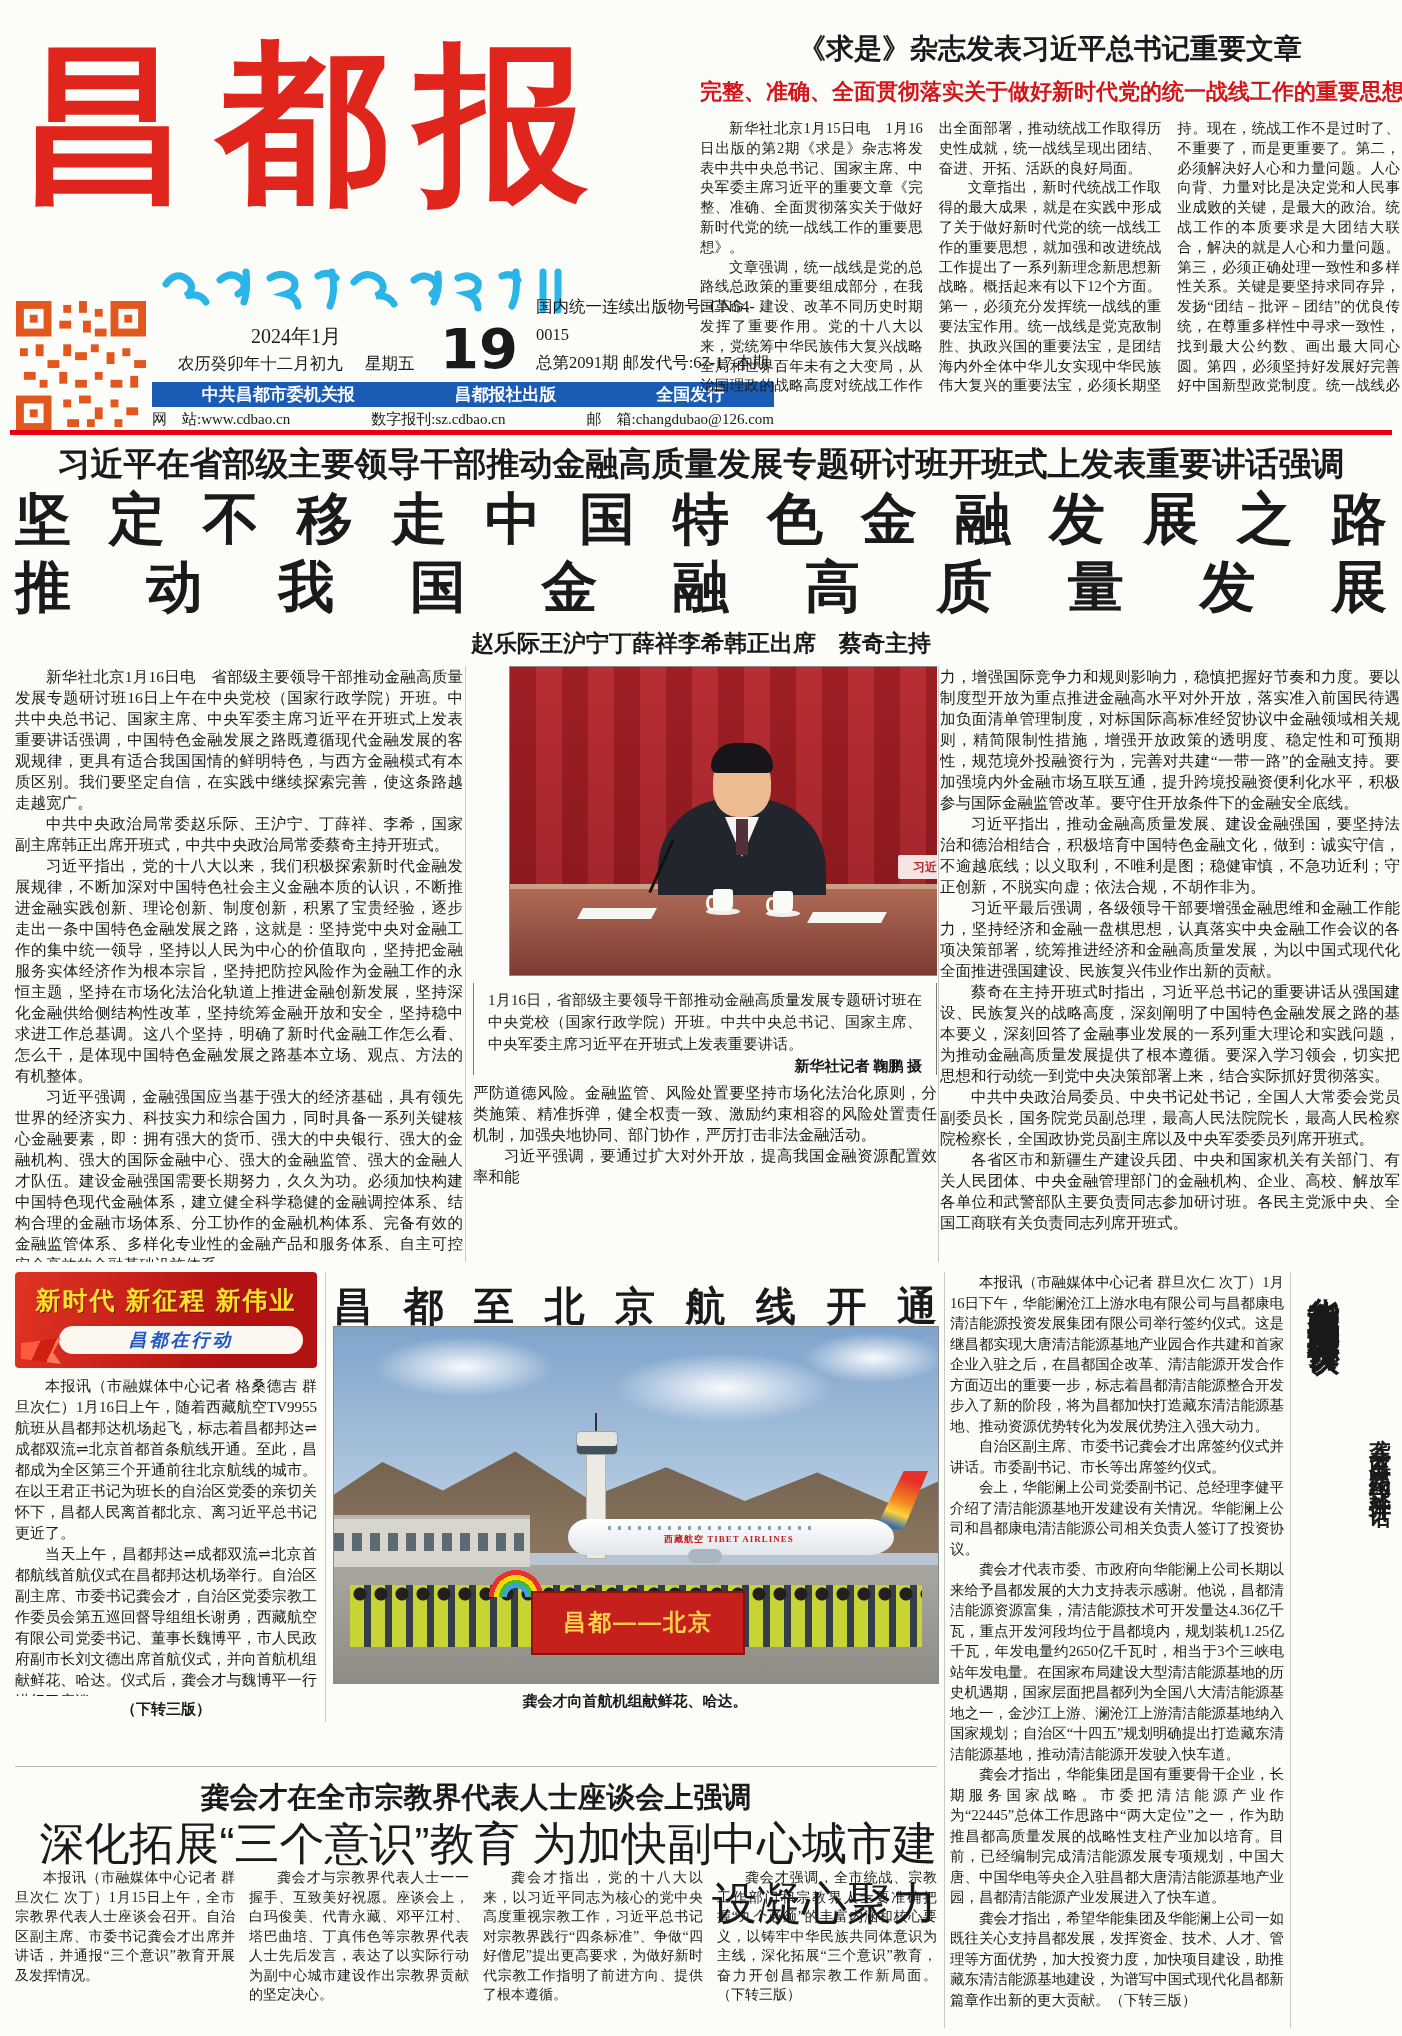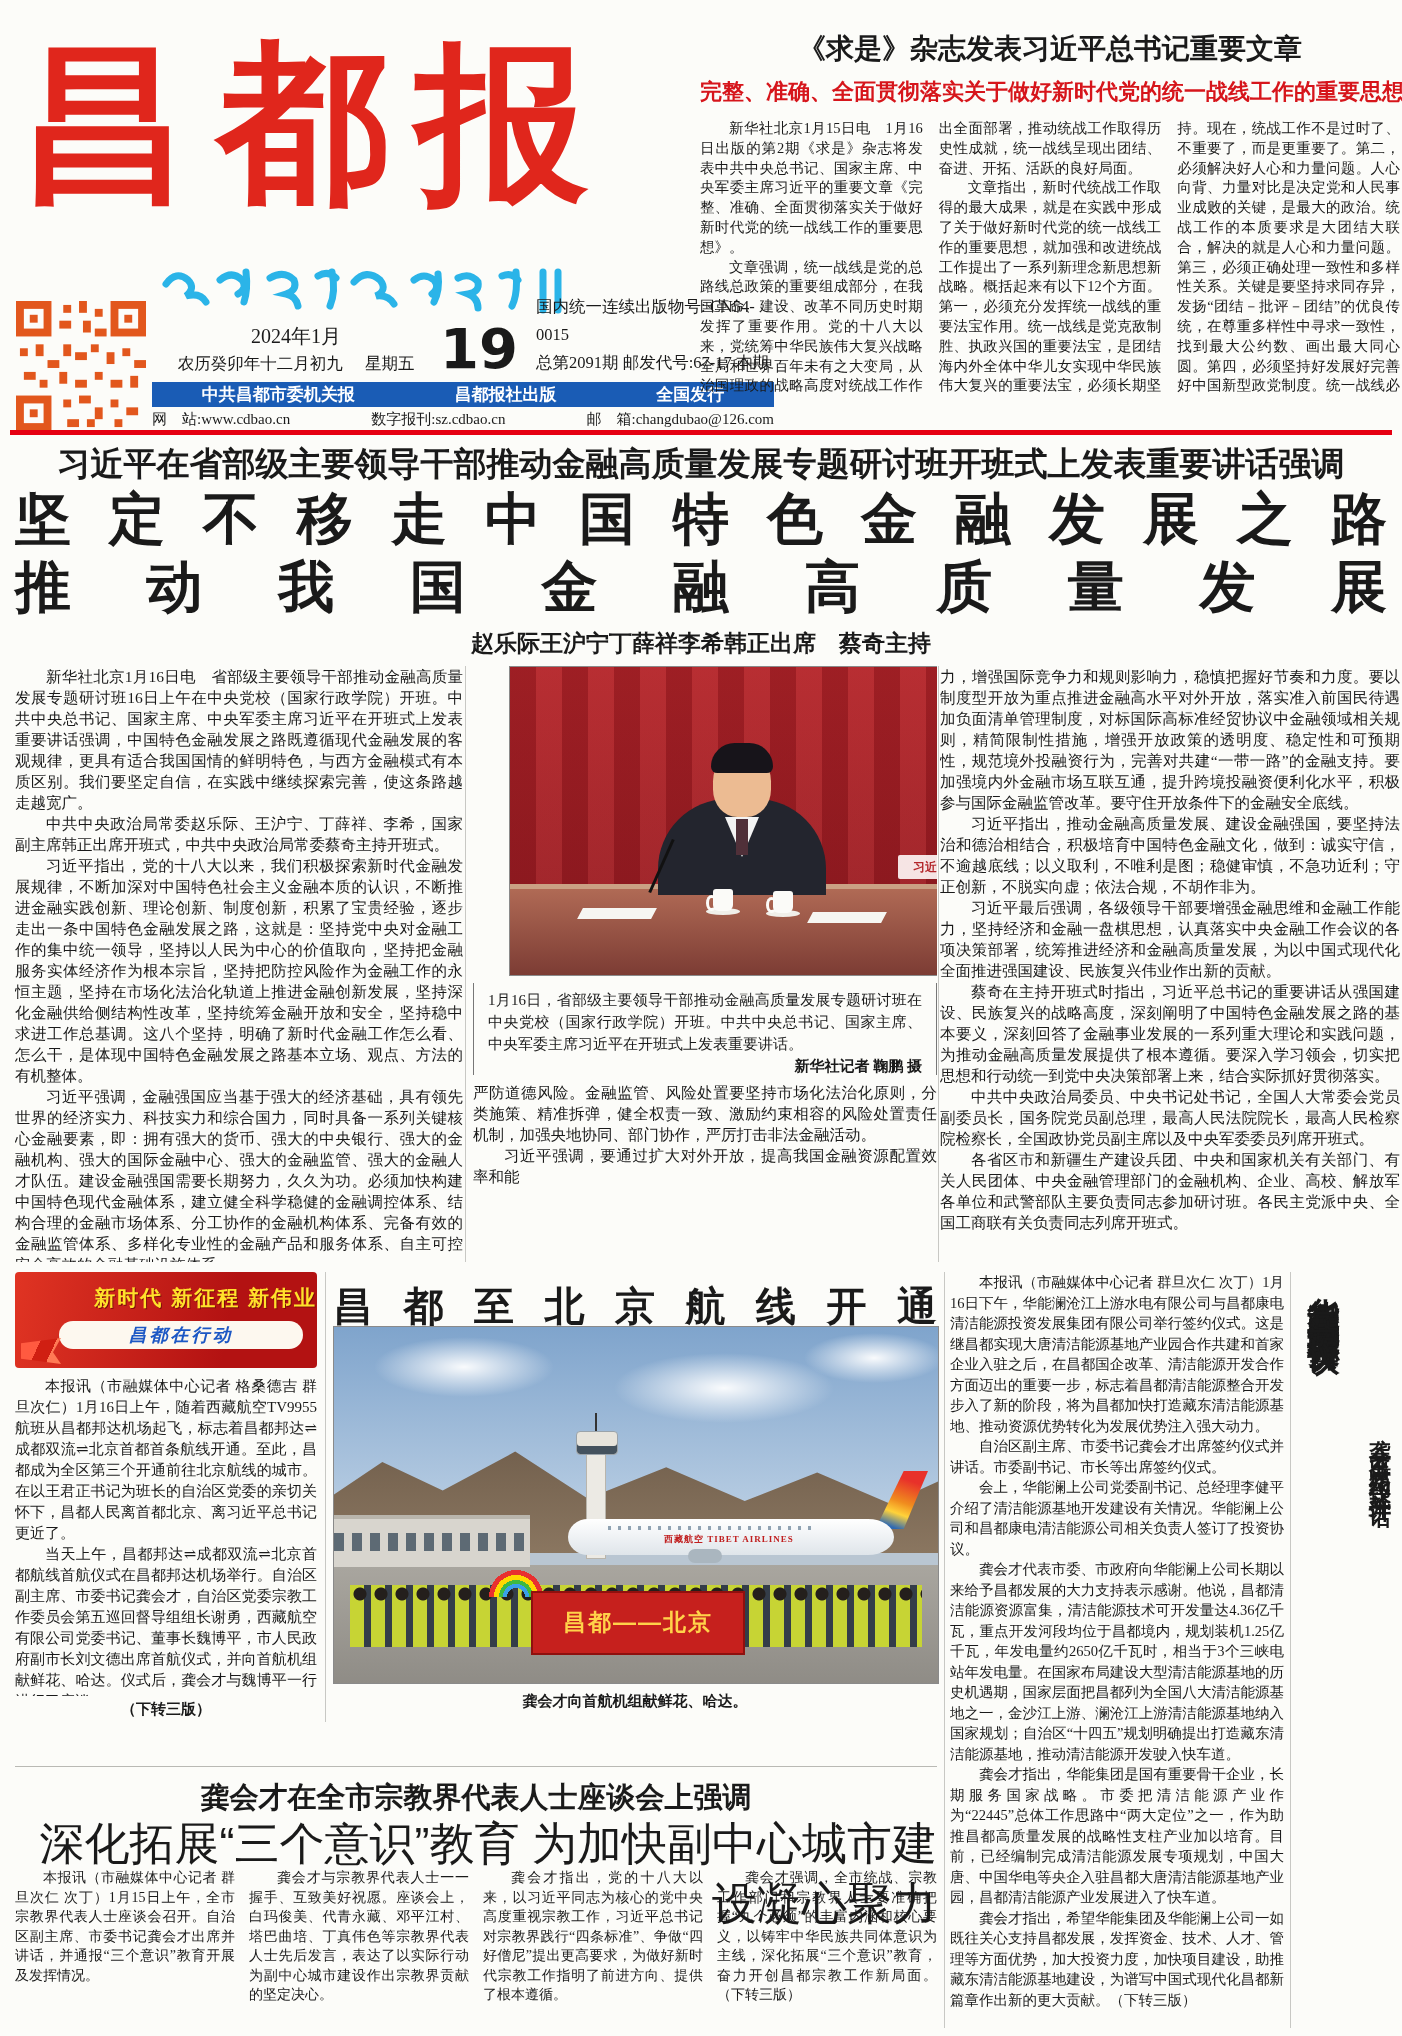--- a/index.html
+++ b/index.html
@@ -66,21 +66,21 @@
   .px-nameplate{position:absolute;right:10px;bottom:96px;width:66px;height:24px;background:rgba(255,250,248,.9);
     color:#b3262a;font-weight:bold;font-size:12px;text-align:center;line-height:24px;border-radius:2px;}
   .xi-caption{margin-top:7px;height:92px;border-left:1px solid #777;border-right:1px solid #777;
     padding:6px 14px;font-size:15px;line-height:22px;text-align:justify;box-sizing:border-box;}
   .xi-credit{display:block;text-align:right;font-weight:bold;}
   .lead-midtext{margin-top:7px;height:176px;font-size:15.5px;line-height:21px;overflow:hidden;}
 
   
   .promo{position:absolute;left:15px;top:1272px;width:302px;height:96px;border-radius:4px;overflow:hidden;
     background:linear-gradient(100deg,#e03423,#b31212 70%);}
-  .promo-l1{margin-top:12px;text-align:right;color:#ffe12b;font-weight:900;font-size:21px;letter-spacing:2px;
+  .promo-l1{margin-top:12px;text-align:center;color:#ffe12b;font-weight:900;font-size:25px;letter-spacing:2px;
     text-shadow:1px 1px 0 #7e0b0b;}
   .promo-strip{margin:9px 14px 0 44px;height:28px;background:#fdf8ef;border-radius:14px;
     text-align:center;line-height:28px;}
   .promo-l2{color:#1c57c4;font-weight:bold;font-style:italic;font-size:18px;letter-spacing:3px;}
   .promo-ribbon{position:absolute;left:6px;bottom:4px;width:40px;height:26px;
     background:linear-gradient(115deg,#ff5a40 0 40%,#d01f12 40% 70%,#ff7a55 70%);
     clip-path:polygon(0 20%,100% 0,80% 55%,100% 100%,0 80%);}
   .flight-body{position:absolute;left:15px;top:1376px;width:302px;height:320px;
     font-size:15px;line-height:21px;overflow:hidden;}
   .flight-cont{position:absolute;left:15px;top:1700px;width:302px;text-align:center;font-weight:bold;font-size:15px;}

